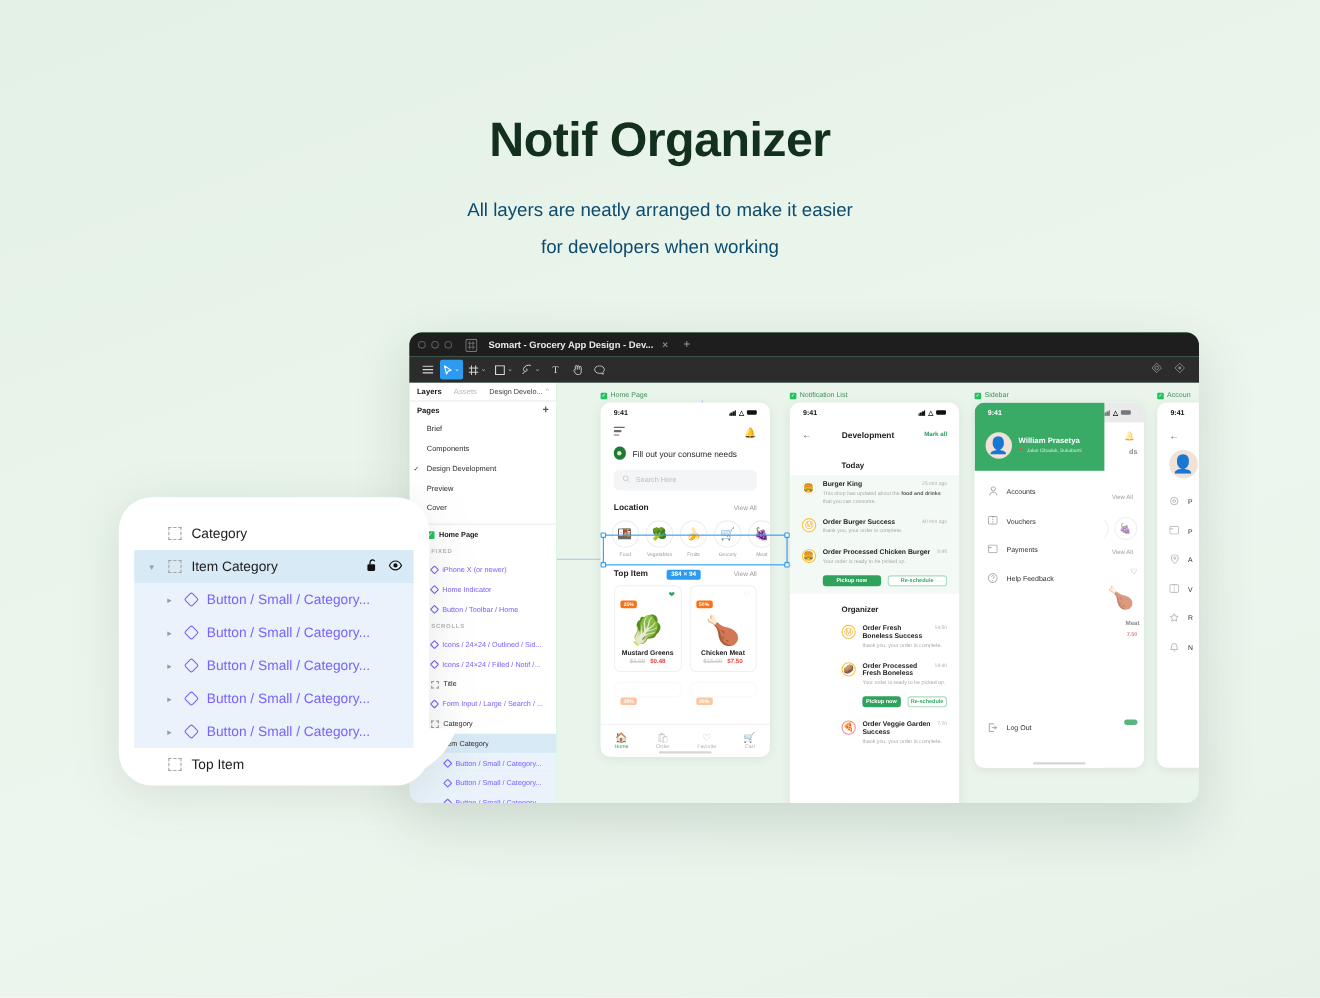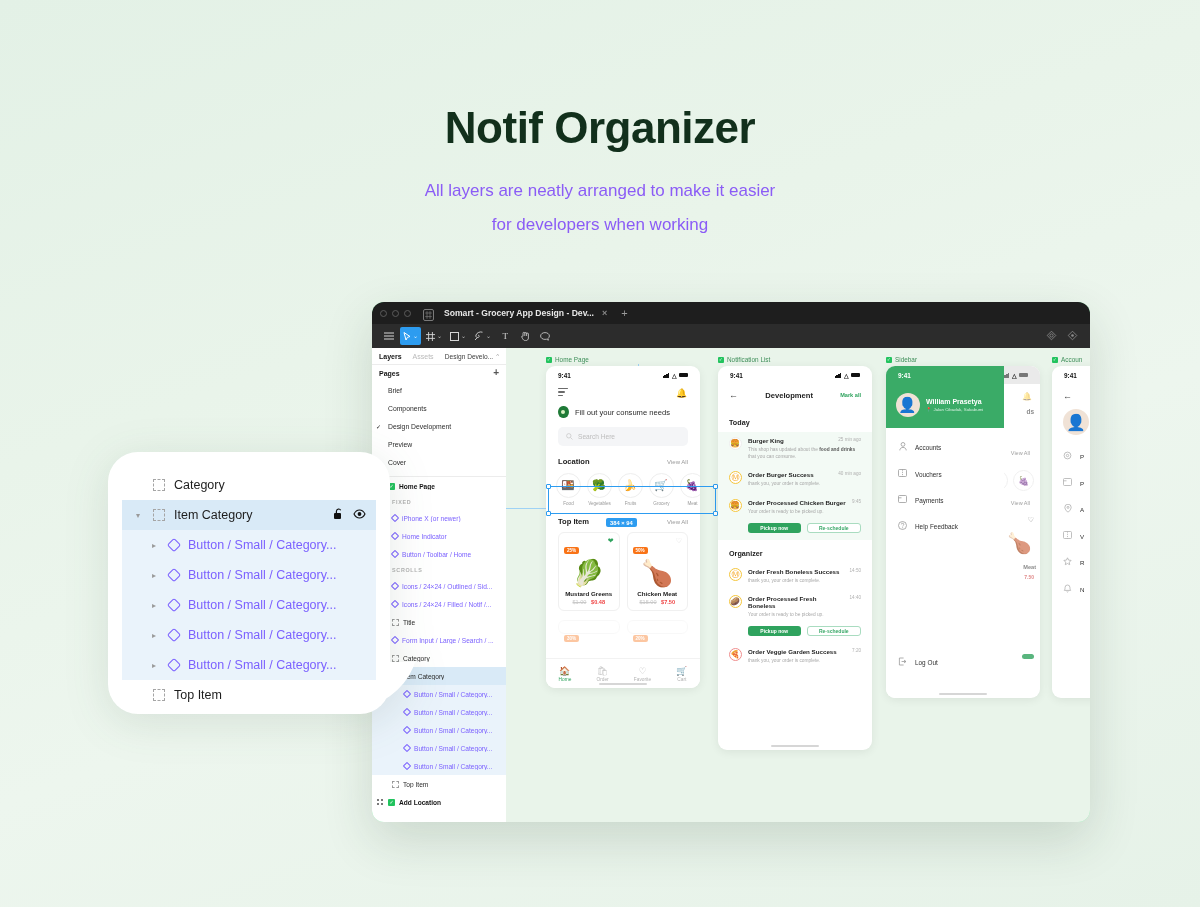--- a/index.html
+++ b/index.html
@@ -10,26 +10,26 @@
     position: relative;
   }
 
   
   .page-head { position:absolute; top:0; left:0; width:1200px; text-align:center; }
   .page-title {
     font-size: 44px; font-weight: bold; color:#12301c; letter-spacing:-0.5px;
     margin-top: 104px; line-height: 1.1;
   }
   .page-sub {
-    font-size: 17px; color:#8b5cf6; margin-top:22px; line-height:1.95;
+    font-size: 17px; color:#0c4a6e; margin-top:22px; line-height:1.95;
   }
 
   
   .figma-window {
-    position:absolute; left:372px; top:302px; width:718px; height:520px;
+    position:absolute; left:372px; top:302px; width:718px; height:428px;
     background:#86efac; border-radius:12px; overflow:hidden;
     box-shadow: 0 18px 50px rgba(30,60,40,.16);
   }
   .titlebar {
     height:22px; background:#1e1e1e; display:flex; align-items:center;
     padding-left:8px; position:relative;
   }
   .tl-dots { display:flex; gap:5px; align-items:center; }
   .tl-dot { width:7px; height:7px; border-radius:50%; border:1px solid #5a5a5a; }
   .tl-figicon { margin-left:12px; width:11px; height:12px; opacity:.75; }
@@ -232,21 +232,21 @@
   .nf-body { flex:1; min-width:0; }
   .nf-t1 { font-size:6.2px; font-weight:bold; color:#1d1d1d; display:flex; justify-content:space-between; gap:5px;}
   .nf-time { font-size:4.6px; color:#b0b0b0; font-weight:normal; flex:0 0 auto; }
   .nf-t2 { font-size:4.8px; color:#a8a8a8; line-height:1.5; margin-top:2px; }
   .nf-t2 b { color:#5a5a5a; }
   .nf-btns { display:flex; gap:6px; padding:2px 11px 7px 30px; }
   .nf-btn { flex:1; height:10px; border-radius:3px; font-size:5px; font-weight:bold;
             display:flex; align-items:center; justify-content:center; }
   .nf-btn.fill { background:#2fa35e; color:#fff; }
   .nf-btn.out { border:1px solid #a9dcc0; color:#3aa868; background:#fff; }
-  .nf-sepwhite { background:#fff; }
+  .nf-sepwhite { background:#fff;margin-left:36px; }
   .sd-green { background:#3aab67; height:62px; position:relative; width:118px; }
   .sd-sb { color:#fff; }
   .sd-prof { display:flex; align-items:center; gap:6px; padding:9px 0 0 10px; }
   .sd-face { width:24px; height:24px; border-radius:50%; background:#f0e2d6;
              display:flex; align-items:center; justify-content:center; font-size:15px; overflow:hidden;}
   .sd-name { font-size:7px; font-weight:bold; color:#fff; }
   .sd-loc { font-size:4.4px; color:#d7f0e0; display:flex; align-items:center; gap:2px; margin-top:2px;}
   .sd-item { display:flex; align-items:center; gap:8px; padding:8px 0 8px 12px;
              font-size:6.4px; color:#2f2f2f; }
   .sd-ic { font-size:8px; color:#9a9a9a; width:9px; text-align:center; }

